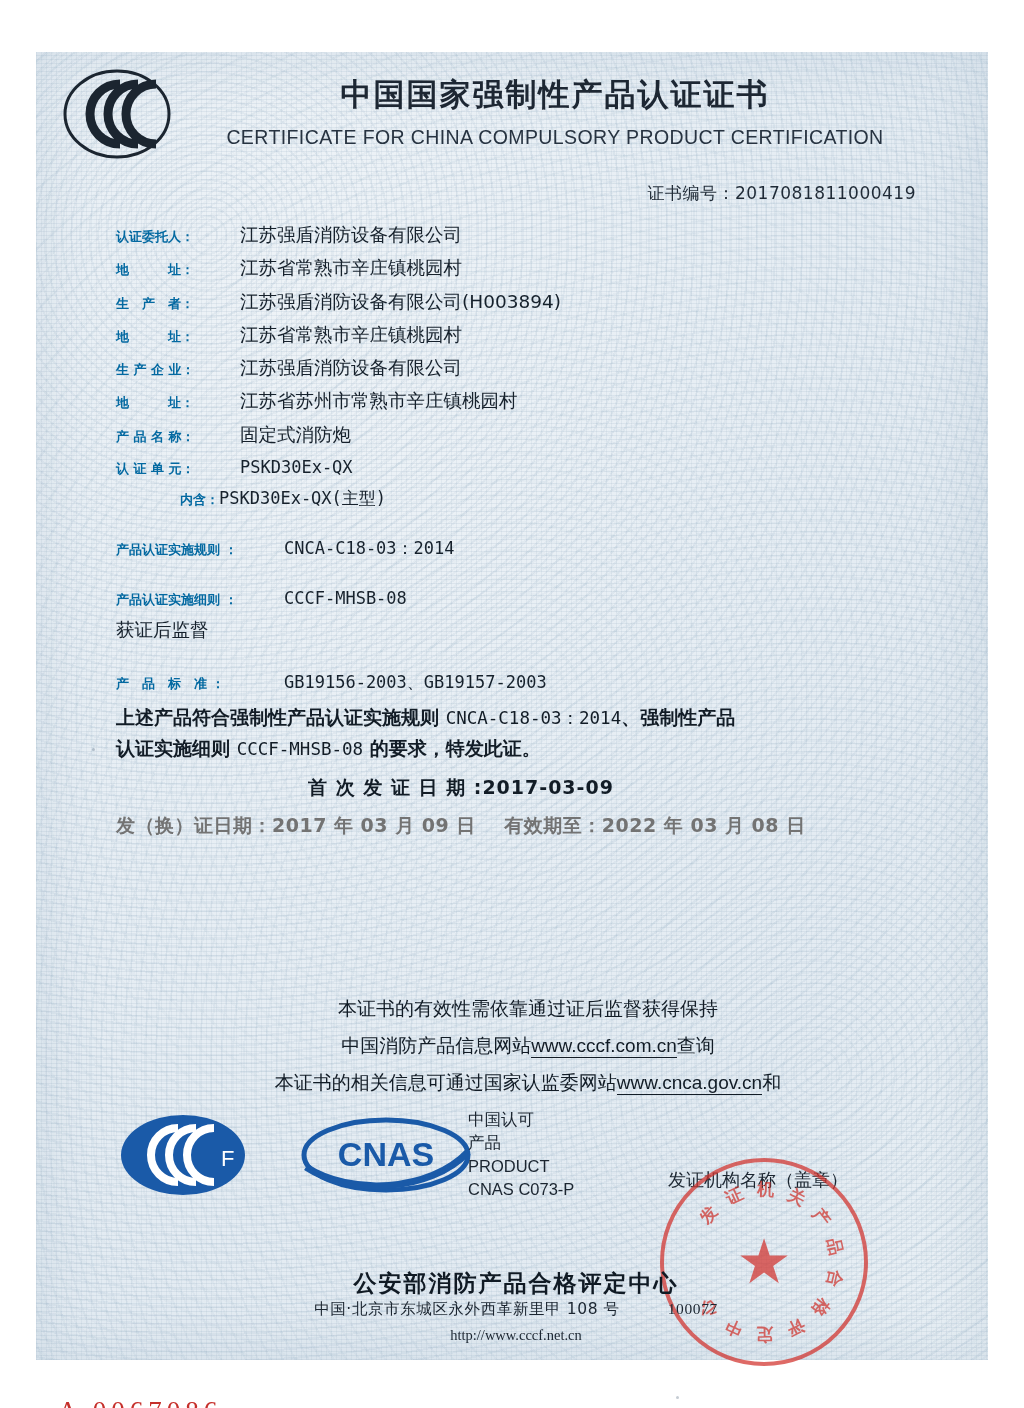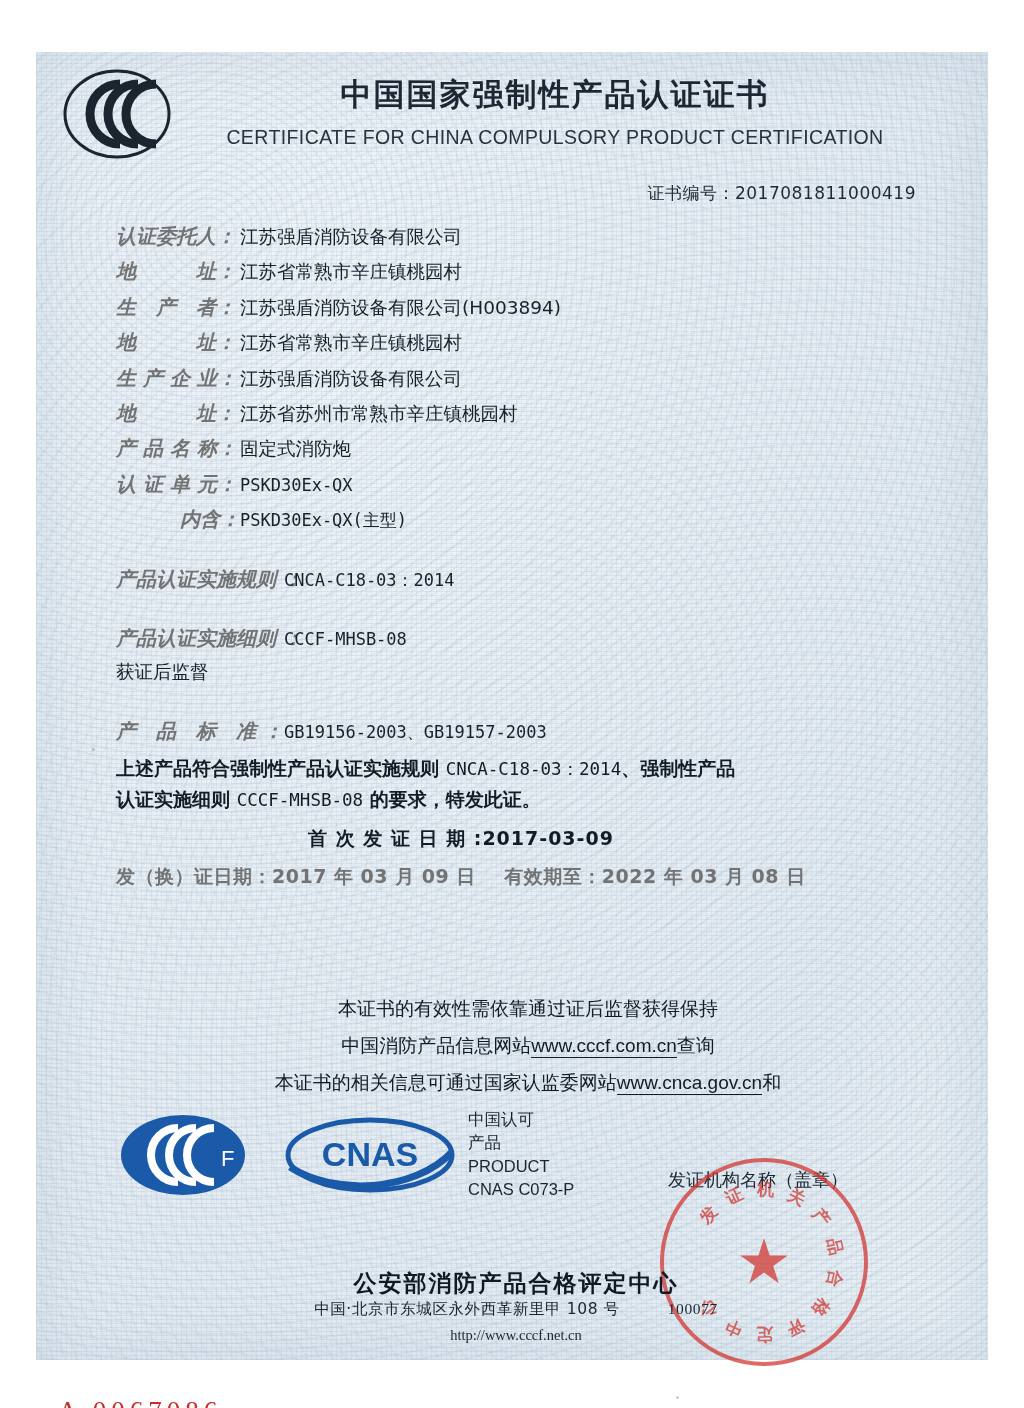--- a/index.html
+++ b/index.html
@@ -97,24 +97,23 @@
     display: flex;
     align-items: baseline;
     margin-bottom: 7px;
     font-size: 19px;
     color: #15202b;
     line-height: 1.42;
   }
   .lab {
     font-family: "DejaVu Sans", sans-serif;
     font-weight: bold;
-    font-size: 20px;
+    font-size: 13px;
     white-space: nowrap;
-    color: #737373;
-    font-style: italic;
+    color: #0369a1;
   }
   .lab.w1 { width: 124px; display: inline-block; }
   .lab.w2 { width: 168px; display: inline-block; margin-top: 24px; }
   .val {
     font-family: "DejaVu Sans", sans-serif;
     font-size: 18.5px;
     color: #16212c;
   }
   .val.mono {
     font-family: "DejaVu Sans Mono", monospace;
@@ -179,21 +178,21 @@
   
   .cccf-logo {
     position: absolute;
     left: 118px;
     top: 1112px;
     width: 130px;
     height: 86px;
   }
   .cnas-logo {
     position: absolute;
-    left: 284px;
+    left: 300px;
     top: 1112px;
     width: 172px;
     height: 86px;
     text-align: center;
   }
   .cnas-text {
     position: absolute;
     left: 468px;
     top: 1108px;
     font-family: "Liberation Sans", sans-serif;

